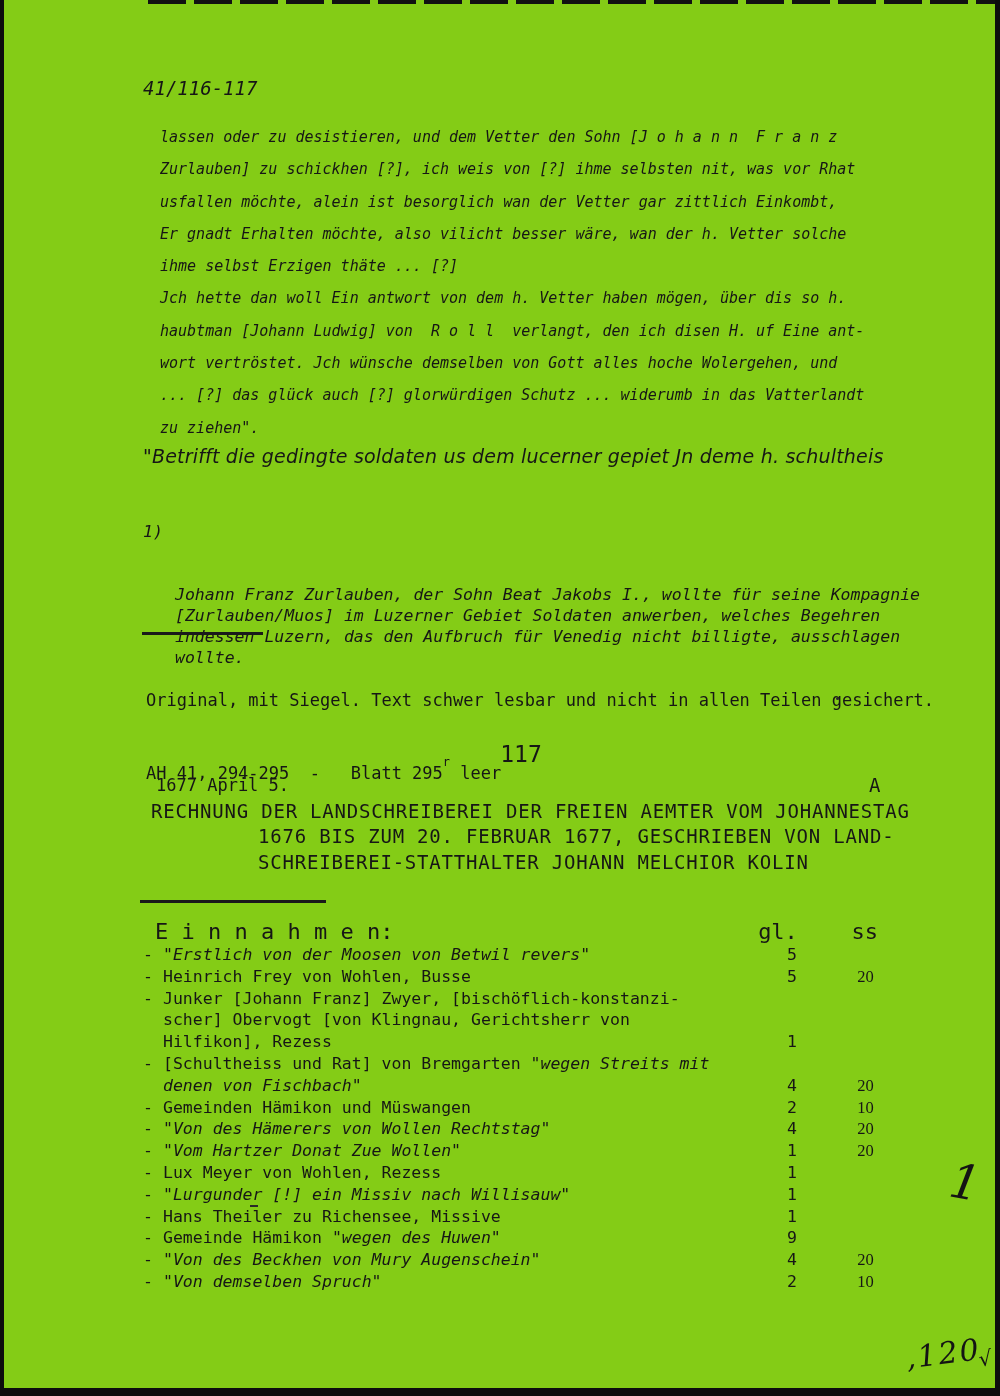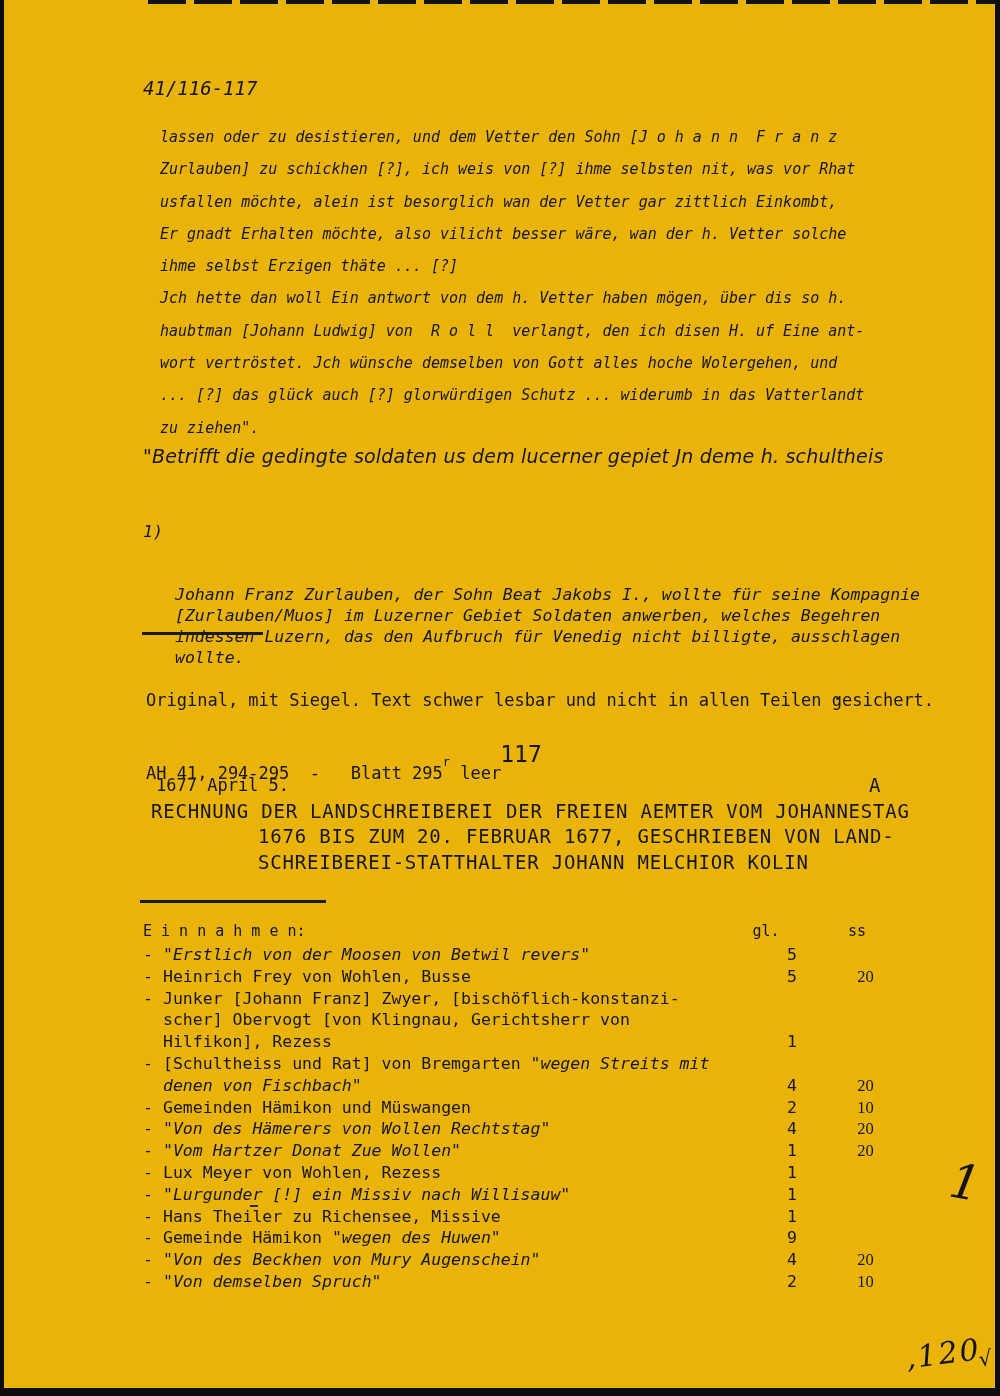--- a/index.html
+++ b/index.html
@@ -1,18 +1,18 @@
 <!DOCTYPE html>
 <html><head>
 <meta charset="utf-8">
 <style>
   html,body{margin:0;padding:0;background:#888;}
   .page{
     position:relative;width:1000px;height:1396px;margin:0 auto;
-    background:#eab308;color:#161616;overflow:hidden;
+    background:#84cc16;color:#161616;overflow:hidden;
     font-family:"DejaVu Sans Mono",monospace;
   }
   .abs{position:absolute;}
   
   .edge-left{left:0;top:0;width:4px;height:1396px;background:#0d0d0d;}
   .edge-right{left:995px;top:0;width:5px;height:1396px;background:#0d0d0d;}
   .edge-bottom{left:0;top:1388px;width:1000px;height:8px;background:#0d0d0d;}
   .edge-top{left:148px;top:0;width:852px;height:4px;
     background:repeating-linear-gradient(90deg,#111 0 38px,rgba(0,0,0,0) 38px 46px);}
   
@@ -29,21 +29,21 @@
   .note-block{left:146px;top:644px;font-size:17px;line-height:22.5px;white-space:pre;}
   .note-block sup{font-size:12px;position:relative;top:-6px;}
   .speck{left:836px;top:697px;width:3px;height:3px;background:#2a2a2a;border-radius:50%;}
   .underdot{left:250px;top:1205px;width:8px;height:2px;background:#2a2a2a;}
   .num117{left:0;top:740px;width:1042px;text-align:center;font-size:23px;line-height:28px;}
   .dateline{left:156px;top:773px;font-size:17px;line-height:24px;}
   .markerA{left:869px;top:773px;font-size:19px;line-height:24px;}
   .title-block{left:151px;top:799px;font-size:19px;line-height:25.3px;letter-spacing:0.8px;white-space:pre;}
   .title-block div:nth-child(n+2){padding-left:107px;}
   
-  .tbl-header{left:143px;top:921px;width:740px;font-size:15px;line-height:21px;}
+  .tbl-header{left:155px;top:921px;width:740px;font-size:22px;line-height:21px;}
   .col-gl{position:absolute;left:592px;width:62px;text-align:center;}
   .col-ss{position:absolute;left:658px;width:65px;text-align:right;}
   .rows{left:143px;top:944px;width:740px;font-size:16.5px;}
   .trow{position:relative;height:21.8px;line-height:21.8px;white-space:pre;}
   .trow .bullet{position:absolute;left:0;}
   .trow .txt{position:absolute;left:20px;}
   .trow .gl{position:absolute;left:592px;width:62px;text-align:right;font-style:normal;}
   .trow .ss{position:absolute;left:690px;width:65px;text-align:center;font-style:normal;font-family:Liberation Serif, serif;}
   .seg-it{font-style:italic;}
   

